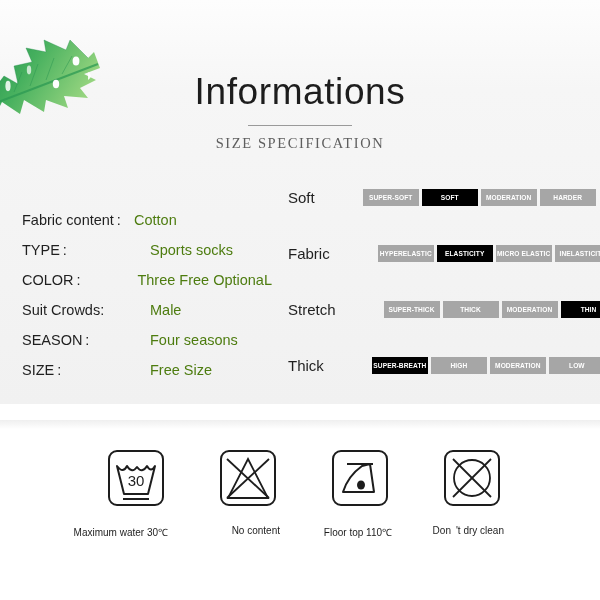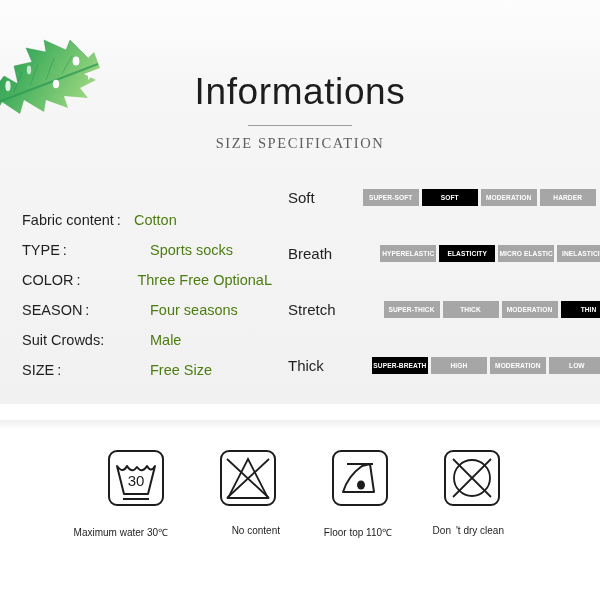--- a/index.html
+++ b/index.html
@@ -257,48 +257,48 @@
       <span class="spec-val">Cotton</span>
     </div>
     <div class="spec-row r1">
       <span class="spec-key">TYPE :</span>
       <span class="spec-val">Sports socks</span>
     </div>
     <div class="spec-row r2">
       <span class="spec-key">COLOR :</span>
       <span class="spec-val">Three Free OptionaL</span>
     </div>
+    <div class="spec-row r4">
+      <span class="spec-key">Suit Crowds:</span>
+      <span class="spec-val">Male</span>
+    </div>
     <div class="spec-row r3">
       <span class="spec-key">SEASON :</span>
       <span class="spec-val">Four seasons</span>
-    </div>
-    <div class="spec-row r4">
-      <span class="spec-key">Suit Crowds:</span>
-      <span class="spec-val">Male</span>
     </div>
     <div class="spec-row r5">
       <span class="spec-key">SIZE :</span>
       <span class="spec-val">Free Size</span>
     </div>
   </div>
 
   <div class="props">
 
     <div class="prop-row">
       <span class="prop-label">Soft</span>
       <span class="seg-track">
         <span class="seg">SUPER-SOFT</span>
         <span class="seg active">SOFT</span>
         <span class="seg">MODERATION</span>
         <span class="seg">HARDER</span>
       </span>
     </div>
 
     <div class="prop-row">
-      <span class="prop-label">Breath</span>
+      <span class="prop-label">Fabric</span>
       <span class="seg-track">
         <span class="seg">HYPERELASTIC</span>
         <span class="seg active">ELASTICITY</span>
         <span class="seg">MICRO ELASTIC</span>
         <span class="seg">INELASTICITY</span>
       </span>
     </div>
 
     <div class="prop-row">
       <span class="prop-label">Stretch</span>

